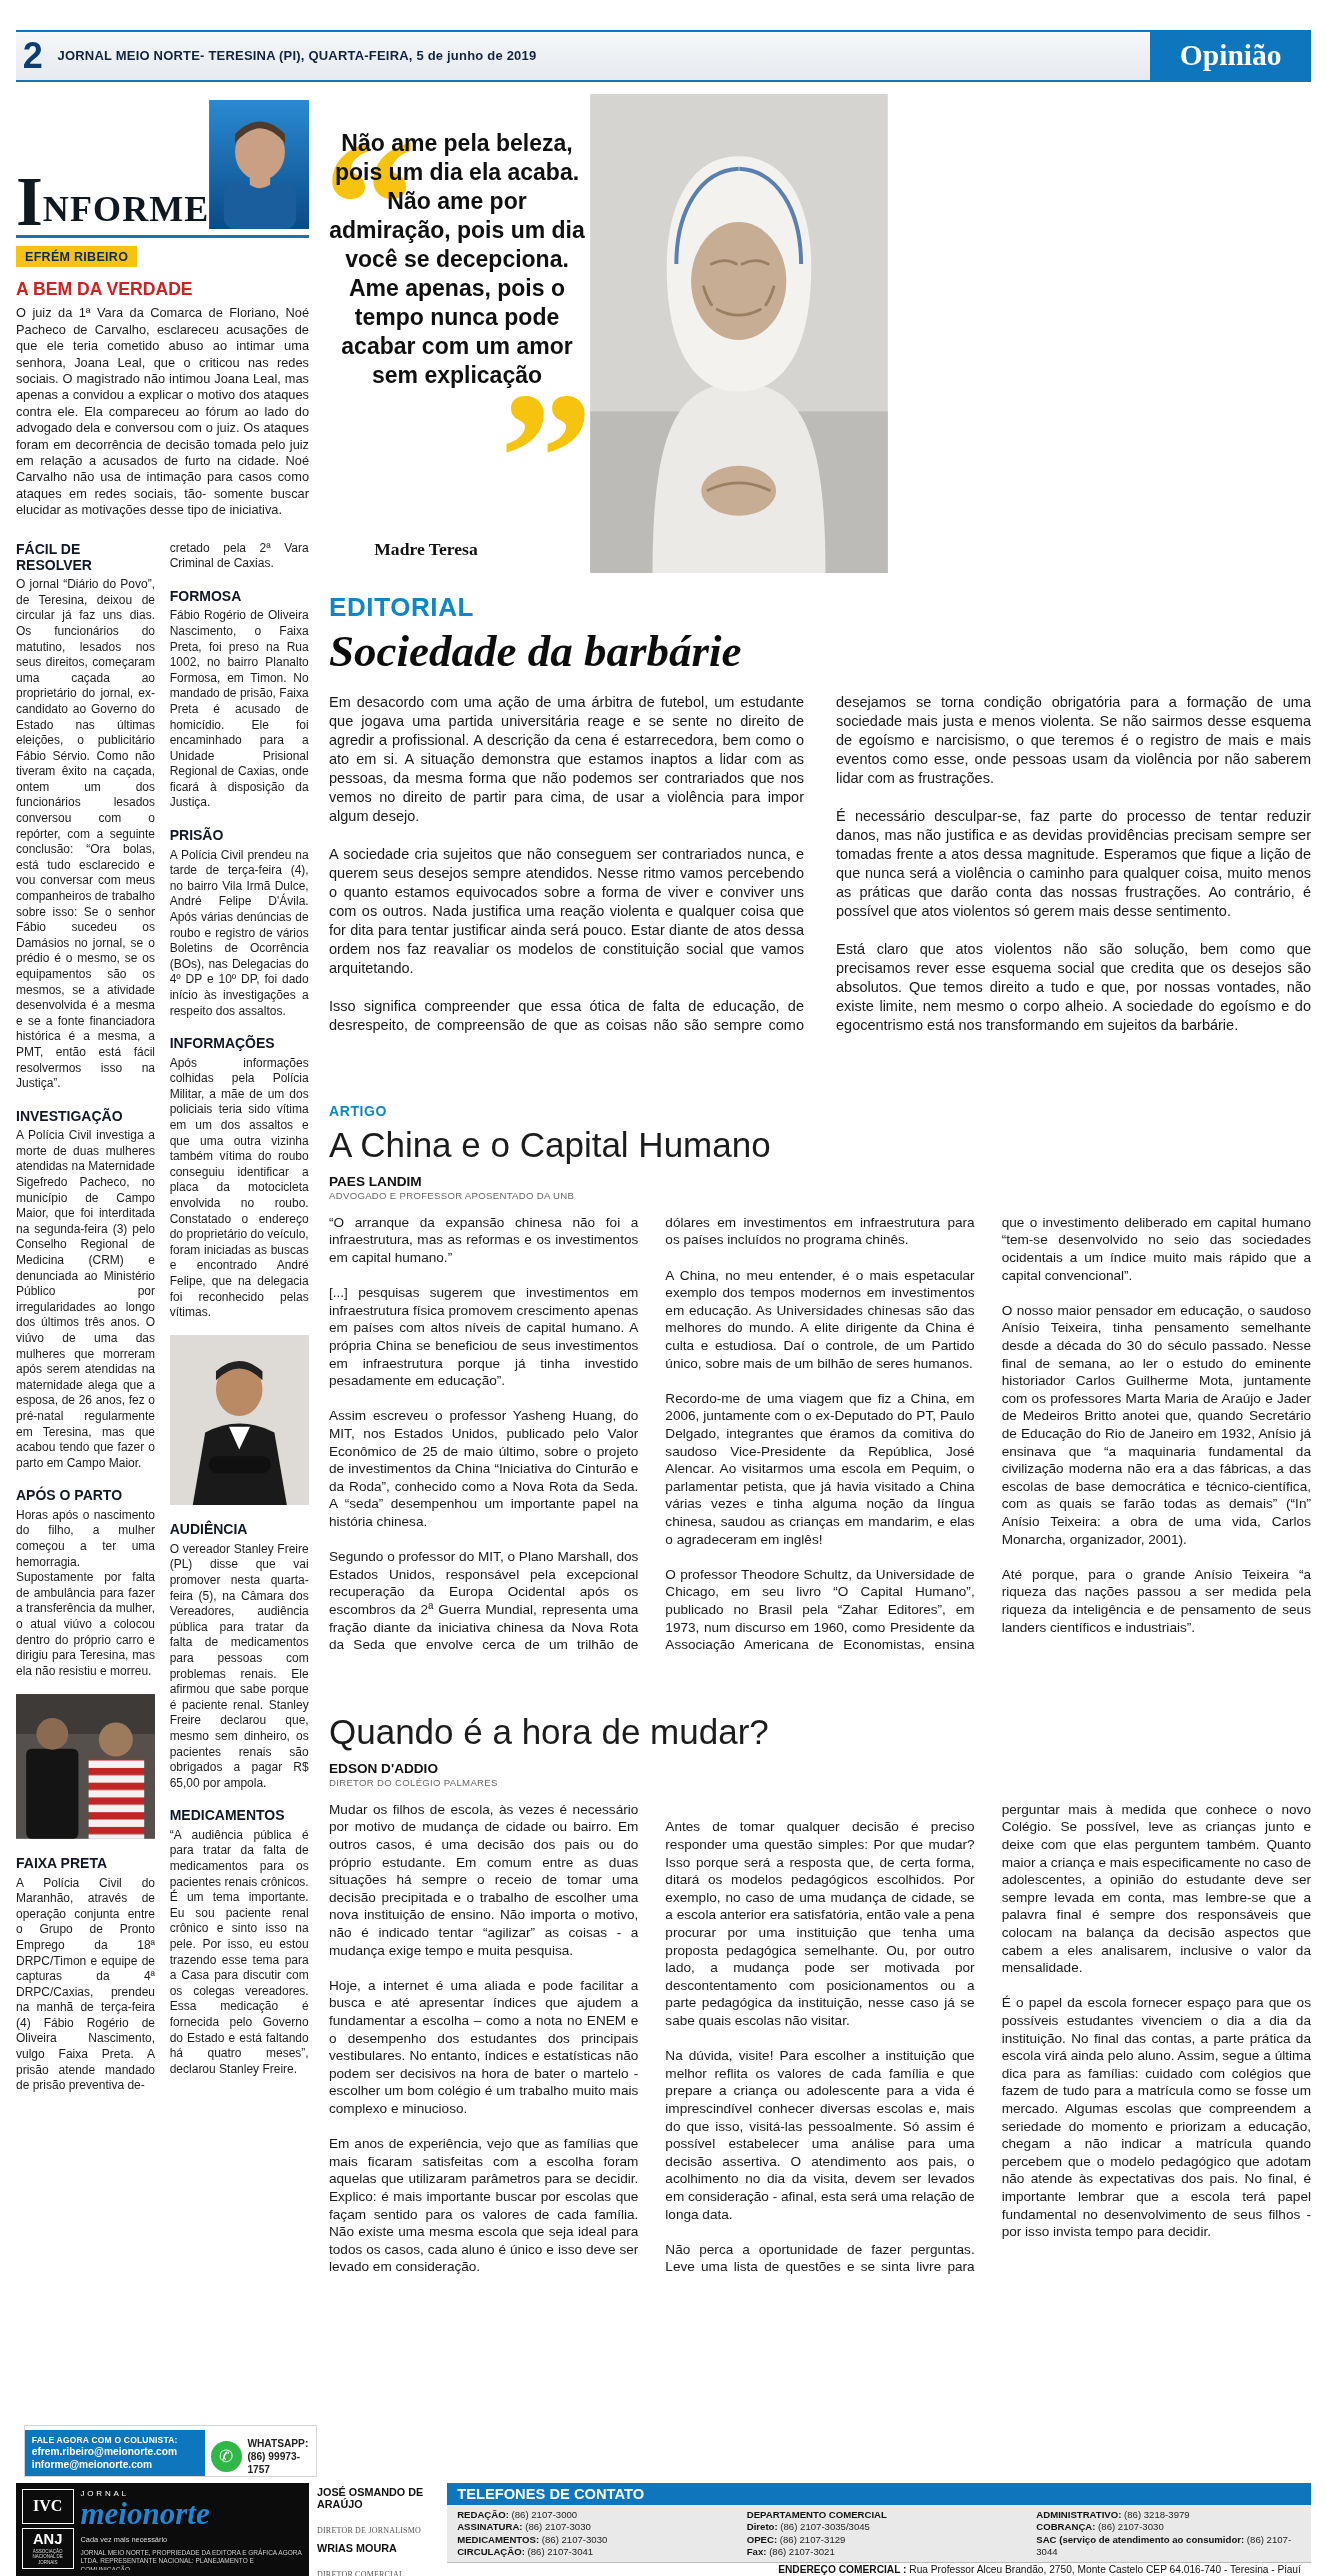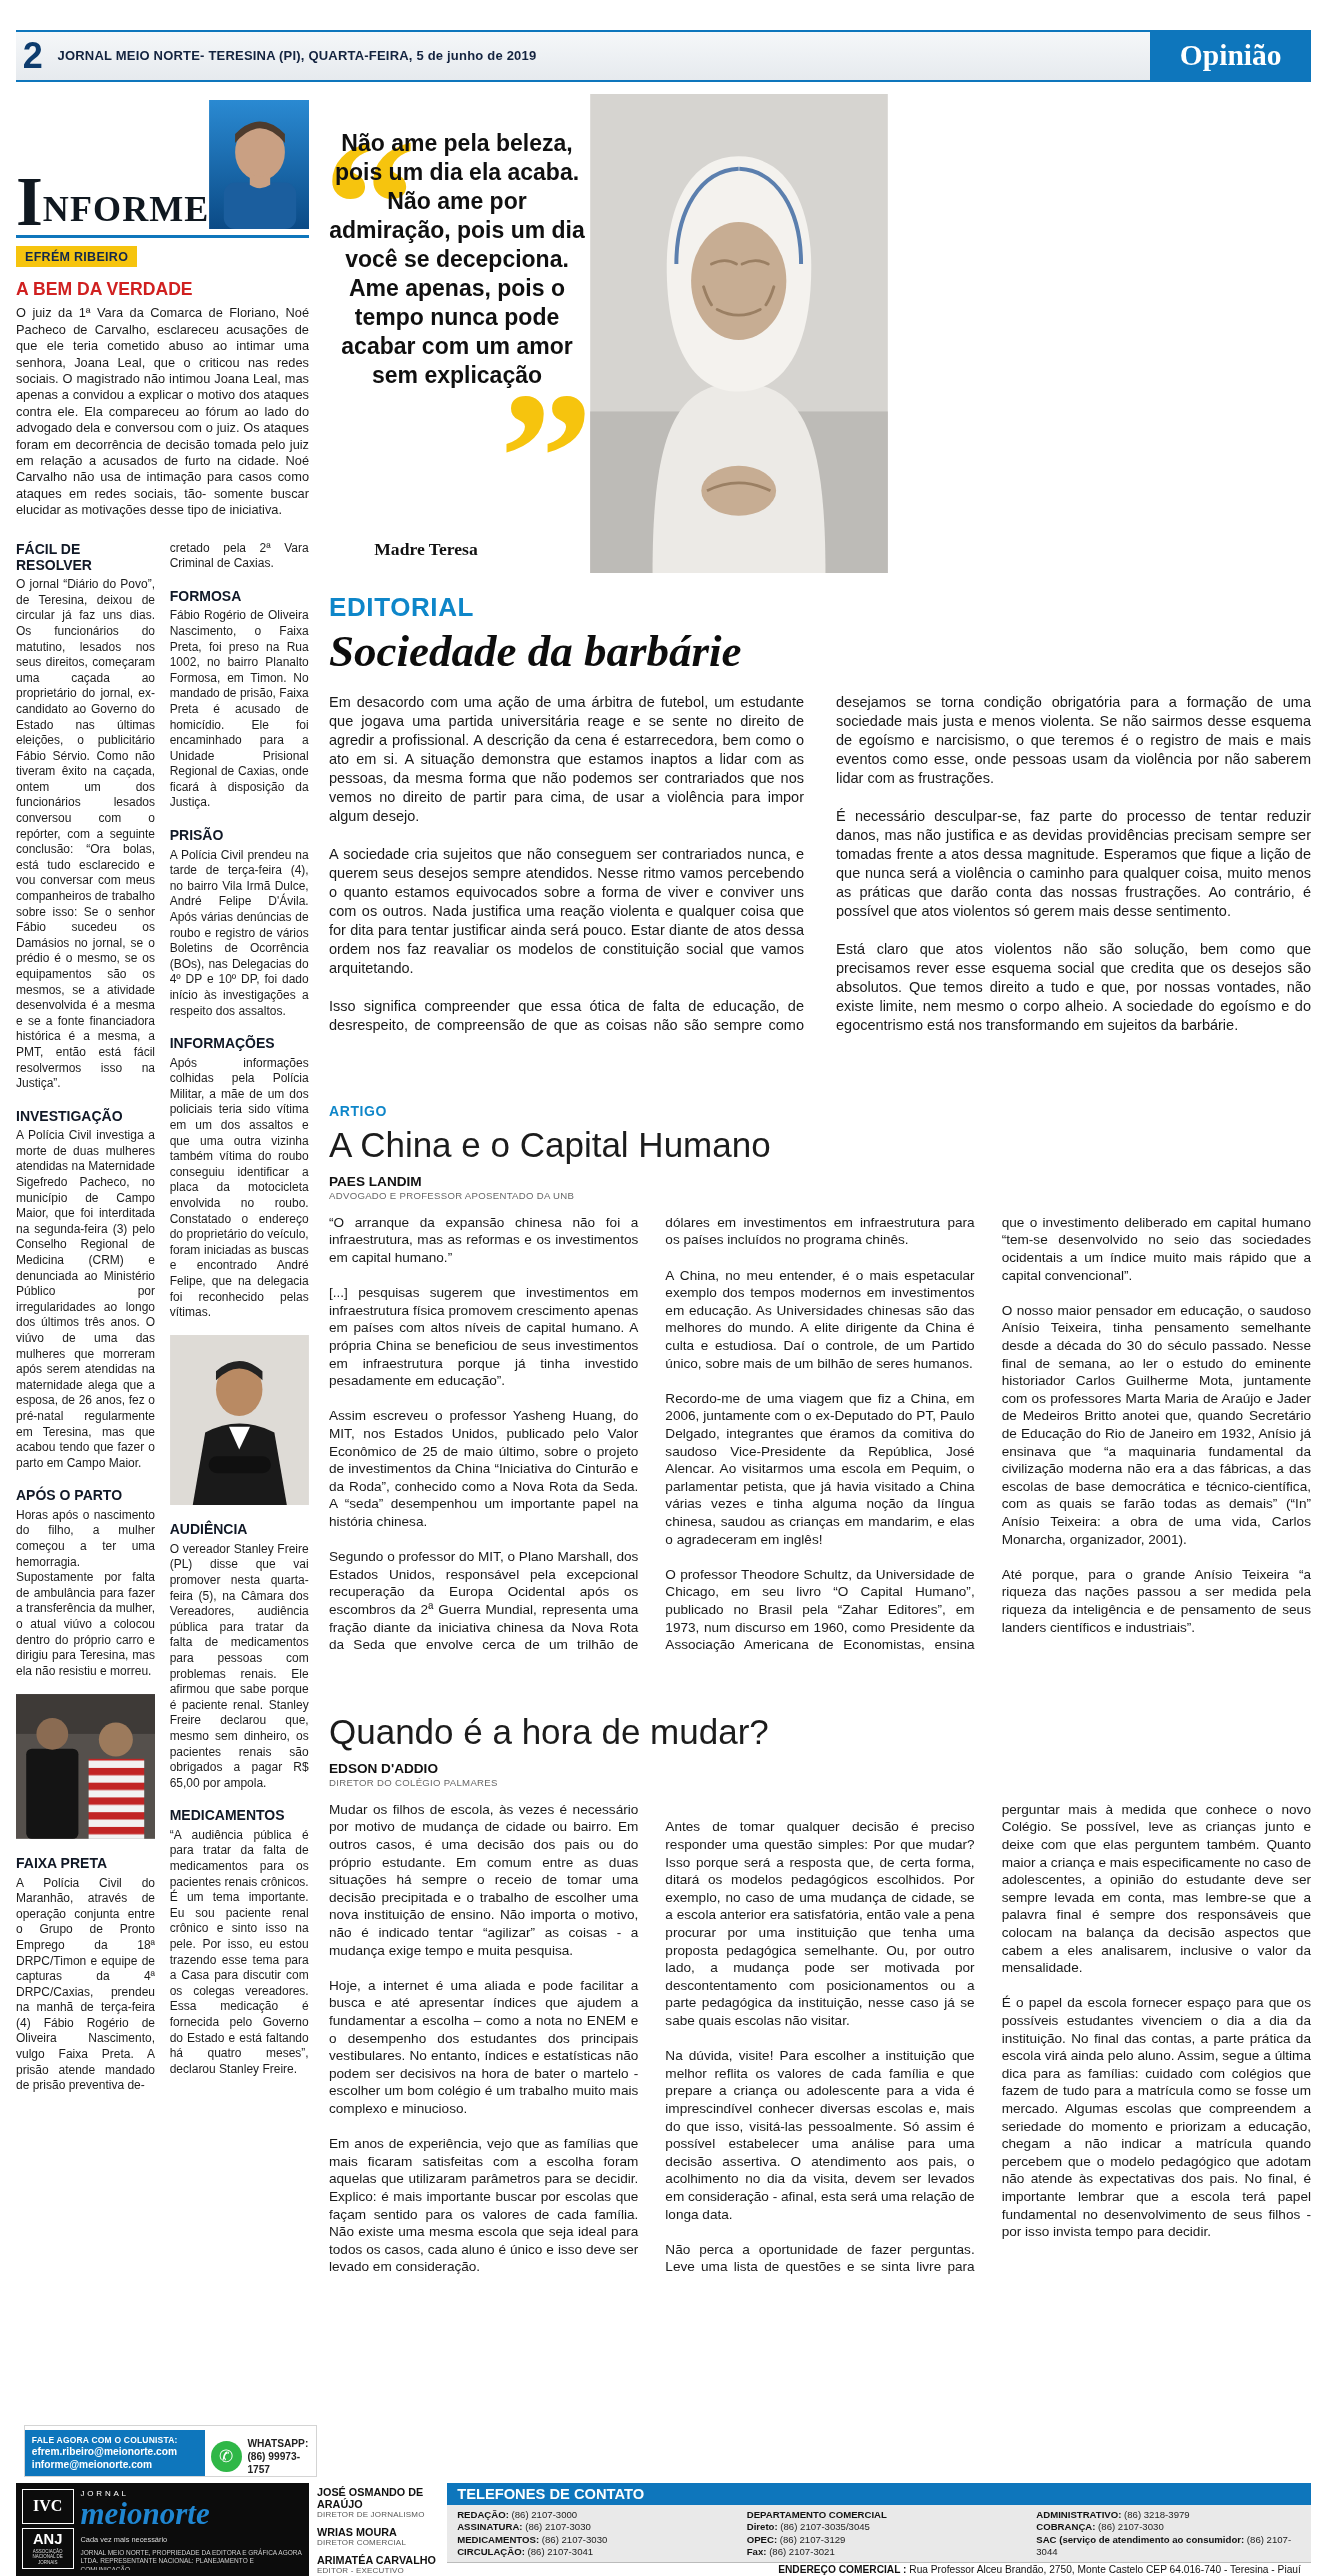--- a/index.html
+++ b/index.html
@@ -88,21 +88,21 @@
   .logo-anj .big { font-weight:bold; font-size:14.7px; display:block; }
   .logo-anj .cap { font-size:4.5px; display:block; line-height:5.7px; margin-top:1.1px; color:#ddd; }
   .f-brand { flex:1; color:#fff; overflow:hidden; }
   .brand-top { font-size:8px; letter-spacing:2.8px; color:#fff; }
   .brand-main { font-family:"Liberation Serif", serif; font-style:italic; font-weight:bold;
                 font-size:31px; color:#1f86d1; line-height:1.02; }
   .brand-tag { font-size:7.4px; color:#ddd; margin-top:6px; }
   .f-own { font-size:6.5px; color:#cfcfcf; margin-top:4.5px; line-height:8.5px; text-transform:uppercase; }
   .f-staff { position:absolute; left:317px; top:3.4px; width:120px; display:flex; flex-direction:column; gap:6.8px; }
   .staff-name { font-weight:bold; font-size:10.8px; line-height:12px; color:#111; }
-  .staff-role { font-size:8px; color:#555; margin-top:0; letter-spacing:0.2px; }
+  .staff-role { font-size:8px; color:#555; margin-top:16px; letter-spacing:0.2px;font-family:Liberation Serif, serif; }
   .f-contacts { position:absolute; left:447px; top:0; width:864px; height:93px; background:#e9e9e9; }
   .fc-title { background:#0e76bc; color:#fff; font-weight:bold; font-size:14.7px; padding:2.8px 10.2px; height:21.5px; }
   .fc-body { display:flex; padding:4px 10.2px 1.7px; gap:25px; height:57px; }
   .fc-col { flex:1; }
   .fc-row { font-size:9.6px; line-height:12.5px; }
   .fc-label { font-weight:bold; color:#111; }
   .fc-val { color:#222; }
   .fc-colhead { font-weight:bold; font-size:9.6px; line-height:12.5px; color:#111; }
   .fc-addr { background:#fff; border-top:1.1px solid #bbb; padding:1.7px 10.2px; font-size:10.2px; height:14.7px; color:#111;text-align:right; }
   .fc-addr b { font-weight:bold; }

